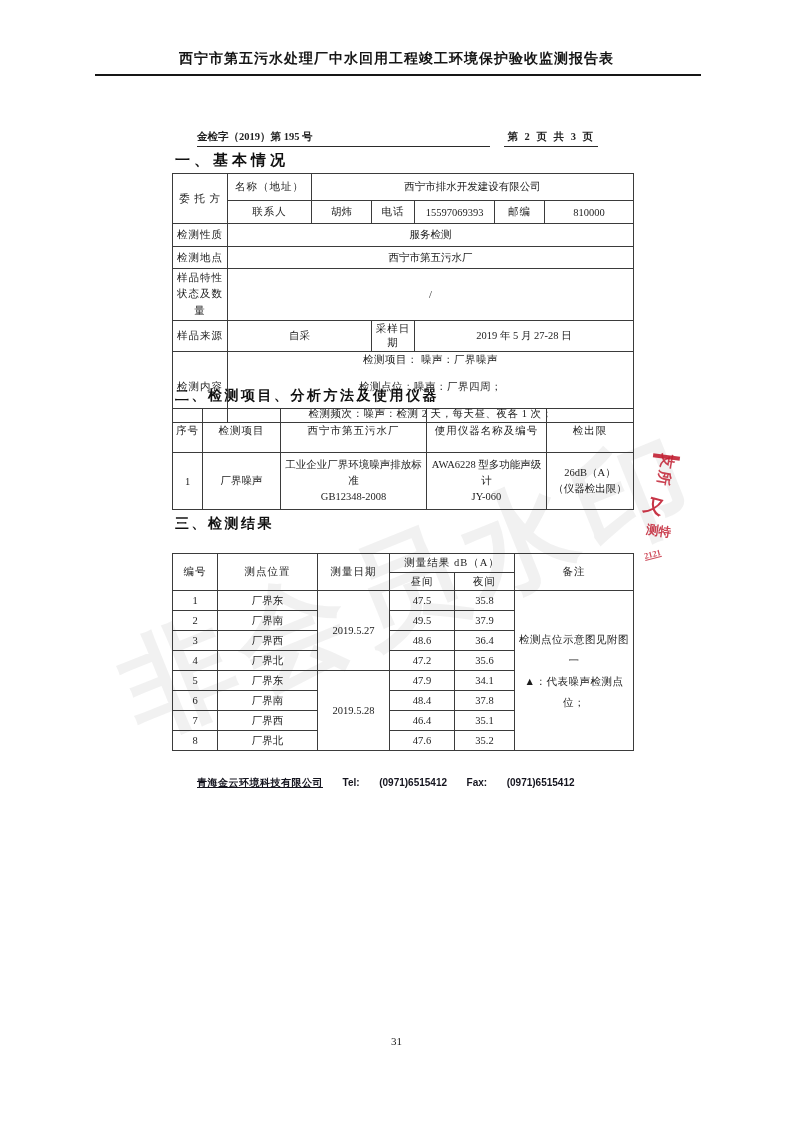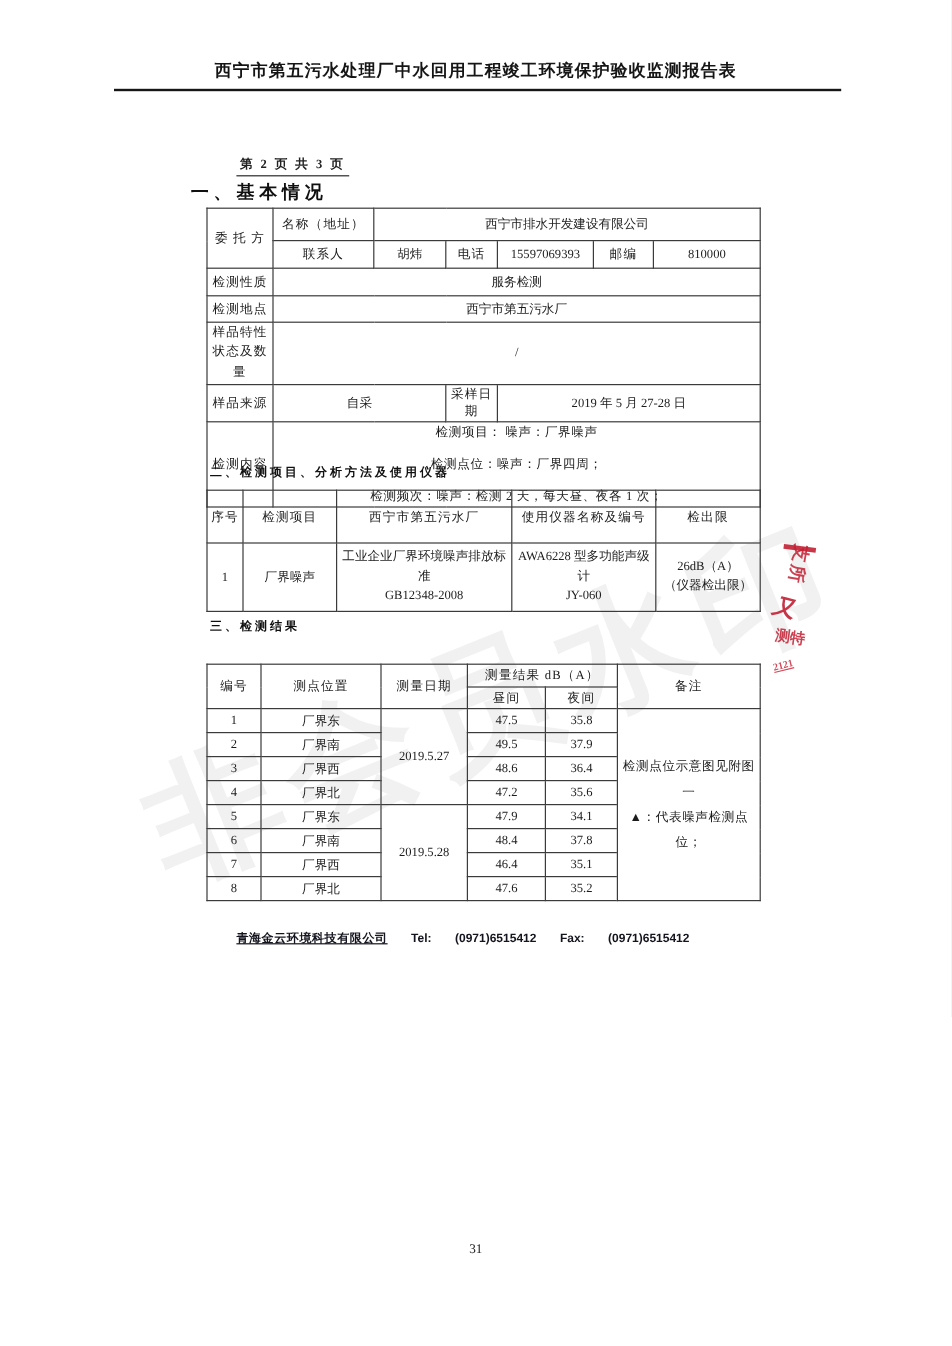--- a/index.html
+++ b/index.html
@@ -32,21 +32,21 @@
   .docnum-left {
     flex: 1; border-bottom: 1.3px solid #2a2a2a;
     padding-bottom: 2px; margin-right: 14px;
   }
   .docnum-right { border-bottom: 1.3px solid #2a2a2a; padding: 0 3px 2px 3px; letter-spacing: 2px; }
 
   
   .sec-heading {
     font-size: 15px; font-weight: bold; letter-spacing: 4px; color: #101010;
   }
-  .sec-heading.h2 { font-size: 10px; letter-spacing: 2.5px; }
+  .sec-heading.h2 { font-size: 14px; letter-spacing: 2.5px; }
 
   
   table.doc {
     border-collapse: collapse; table-layout: fixed;
     width: 461px; font-size: 10.5px; color: #1c1c1c;
   }
   table.doc td, table.doc th {
     border: 1px solid #3b3b3b;
     text-align: center; vertical-align: middle;
     padding: 1px 3px; font-weight: normal;
@@ -112,24 +112,25 @@
   <div class="layer stamp stamp-bar"></div>
   <div class="layer stamp stamp-f1">支所</div>
   <div class="layer stamp stamp-f2">又</div>
   <div class="layer stamp stamp-f3">测特</div>
   <div class="layer stamp stamp-f4">2121</div>
 
   <div class="layer doc-title content-z">西宁市第五污水处理厂中水回用工程竣工环境保护验收监测报告表</div>
   <div class="layer title-rule content-z"></div>
 
   <div class="layer docnum-row content-z">
+    <span class="docnum-left">金检字（2019）第 195 号</span>
     <span class="docnum-right">第 2 页 共 3 页</span>
   </div>
 
-  <div class="layer sec-heading content-z" style="left:159px; top:151px;">一、基本情况</div>
+  <div class="layer sec-heading content-z" style="left:175px; top:151px;">一、基本情况</div>
 
   <table class="doc layer content-z" style="left:172px; top:173px;">
     <colgroup>
       <col style="width:55px">
         <col style="width:84px">
         <col style="width:60px">
       <col style="width:43px">
         <col style="width:80px">
         <col style="width:50px">
         <col style="width:89px">

